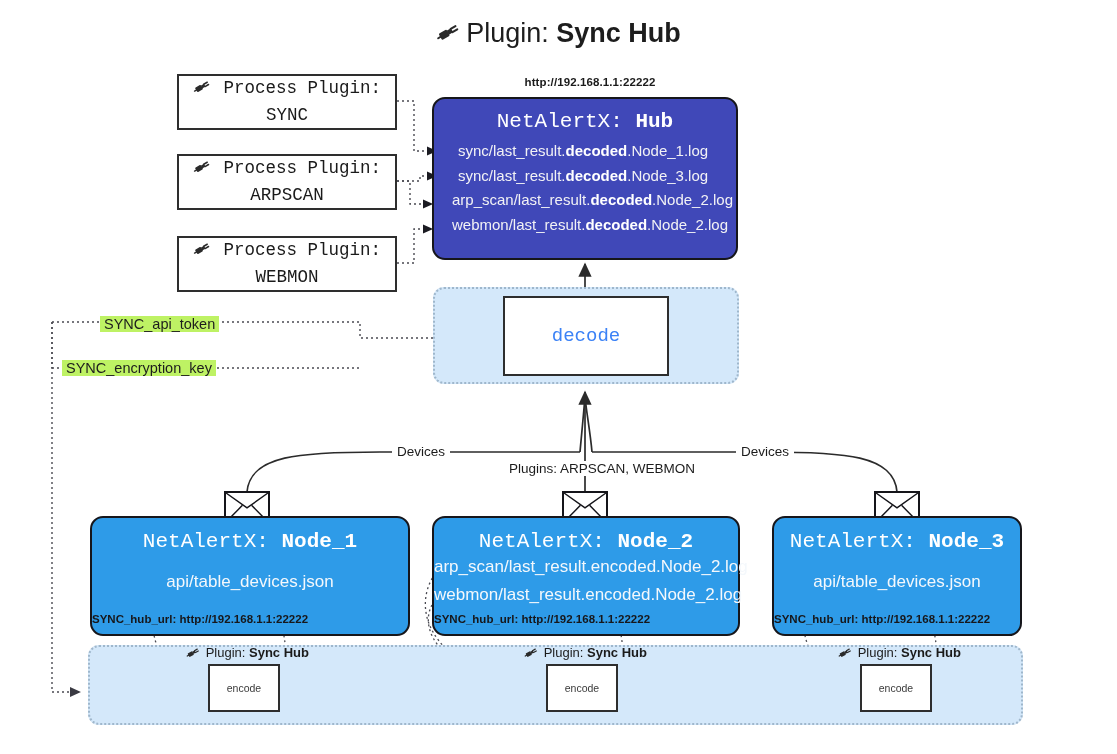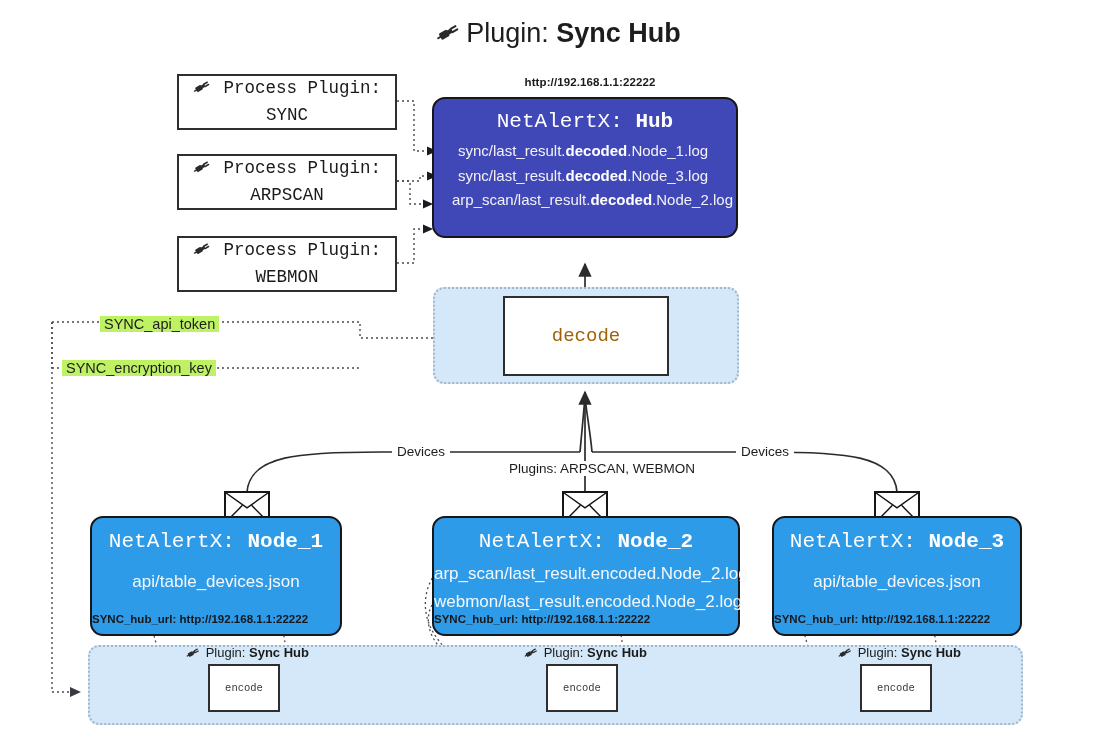--- a/index.html
+++ b/index.html
@@ -19,37 +19,37 @@
         font-family:"Liberation Mono","DejaVu Sans Mono",monospace;
         font-size:17.5px;color:#1a1a1a;text-align:center;
         display:flex;flex-direction:column;align-items:center;justify-content:center;
         line-height:1.35;box-sizing:border-box;}
   .pbox .l1{white-space:nowrap;}
   .pbox .l1 .plugicon{vertical-align:-3px;margin-right:1px;}
 
   
   .hub-url{position:absolute;left:455px;top:76px;width:270px;text-align:center;
            font-size:11.5px;color:#1b1b1b;font-weight:bold;letter-spacing:.1px;}
-  .hub{position:absolute;left:432px;top:97px;width:306px;height:141px;
+  .hub{position:absolute;left:432px;top:97px;width:306px;height:163px;
        background:#4048b8;border:2.5px solid #16161b;border-radius:13px;
        box-sizing:border-box;color:#ffffff;}
   .hub-title{text-align:center;margin-top:11px;font-size:21px;
              font-family:"Liberation Mono","DejaVu Sans Mono",monospace;}
   .hub-title b{font-weight:bold;}
   .hub-line{font-size:15px;line-height:1.64;white-space:nowrap;color:#f2f2f5;}
   .hub-line b{font-weight:bold;color:#ffffff;}
   .hub-lines{margin-top:6px;padding-left:24px;}
 
   
   .decode-wrap{position:absolute;left:433px;top:287px;width:306px;height:97px;
                background:#d4e8fa;border:2px dotted #9fb7cc;border-radius:11px;box-sizing:border-box;}
   .decode{position:absolute;left:503px;top:296px;width:166px;height:80px;
           background:#ffffff;border:2.5px solid #2e2e2e;box-sizing:border-box;
           display:flex;align-items:center;justify-content:center;
-          font-family:"Liberation Mono","DejaVu Sans Mono",monospace;font-size:19px;color:#a16207;}
+          font-family:"Liberation Mono","DejaVu Sans Mono",monospace;font-size:19px;color:#3b82f6;}
 
   
   .cfg{position:absolute;font-size:14.5px;color:#1d1d1d;background:#bef264;
        padding:0 4px;white-space:nowrap;}
 
   
   .node{position:absolute;background:#2e9be8;border:2.5px solid #16161b;border-radius:13px;
         box-sizing:border-box;color:#ffffff;}
   .node-title{text-align:center;margin-top:12px;font-size:21px;
               font-family:"Liberation Mono","DejaVu Sans Mono",monospace;white-space:nowrap;}
@@ -61,21 +61,21 @@
   
   .env{position:absolute;width:46px;height:33px;background:#ffffff;border:2px solid #15151a;
        box-sizing:border-box;}
   .env svg{display:block;width:100%;height:100%;}
 
   
   .band{position:absolute;left:88px;top:645px;width:935px;height:80px;
         background:#d4e8fa;border:2px dotted #9fb7cc;border-radius:11px;box-sizing:border-box;}
   .enc{position:absolute;width:72px;height:48px;background:#ffffff;border:2.5px solid #2e2e2e;
        box-sizing:border-box;display:flex;align-items:center;justify-content:center;
-       font-family:Liberation Mono, monospace;font-size:10.5px;color:#3a3a3a;}
+       font-family:Liberation Sans, sans-serif;font-size:10.5px;color:#3a3a3a;}
   .enc-cap{position:absolute;font-size:13px;color:#1b1b1b;white-space:nowrap;}
   .enc-cap b{font-weight:bold;}
   .enc-cap .plugicon{vertical-align:-3px;margin-right:1px;}
 
   
   .elabel{position:absolute;font-size:13.5px;color:#1c1c1c;background:#ffffff;
           padding:0 5px;white-space:nowrap;}
 </style>
 </head>
 <body>
@@ -203,20 +203,23 @@
     <div class="hub-lines">
       <div class="hub-line">
         <span>sync/last_result.</span><b>decoded</b><span>.Node_1.log</span>
       </div>
       <div class="hub-line">
         <span>sync/last_result.</span><b>decoded</b><span>.Node_3.log</span>
       </div>
       <div class="hub-line" style="margin-left:-6px;">
         <span>arp_scan/last_result.</span><b>decoded</b><span>.Node_2.log</span>
       </div>
+      <div class="hub-line" style="margin-left:-6px;">
+        <span>webmon/last_result.</span><b>decoded</b><span>.Node_2.log</span>
+      </div>
     </div>
   </div>
 
   <div class="decode-wrap"></div>
   <div class="decode">decode</div>
 
   <div class="cfg" style="left:100px;top:316px;">SYNC_api_token</div>
   <div class="cfg" style="left:62px;top:360px;">SYNC_encryption_key</div>
 
   <div class="elabel" style="left:392px;top:444px;">Devices</div>
@@ -235,38 +238,38 @@
       <path d="M0,33 L18,14 M46,33 L28,14" stroke="#15151a" stroke-width="1.6" fill="none"></path>
     </svg>
   </div>
   <div class="env" style="left:874px;top:491px;">
     <svg viewBox="0 0 46 33" preserveAspectRatio="none">
       <path d="M0,0 L23,17 L46,0" stroke="#15151a" stroke-width="1.6" fill="none"></path>
       <path d="M0,33 L18,14 M46,33 L28,14" stroke="#15151a" stroke-width="1.6" fill="none"></path>
     </svg>
   </div>
 
-  <div class="node" style="left:90px;top:516px;width:252px;height:120px;">
+  <div class="node" style="left:90px;top:516px;width:320px;height:120px;">
     <div class="node-title">
       <span>NetAlertX:</span>
       <b>Node_1</b>
     </div>
     <div class="node-line" style="margin-top:15px;">api/table_devices.json</div>
     <div class="node-url">
       <span>SYNC_hub_url:</span>
       <span>http://192.168.1.1:22222</span>
     </div>
   </div>
 
   <div class="node" style="left:432px;top:516px;width:308px;height:120px;">
     <div class="node-title">
       <span>NetAlertX:</span>
       <b>Node_2</b>
     </div>
-    <div class="node-line" style="margin-top:7px;">arp_scan/last_result.encoded.Node_2.log</div>
+    <div class="node-line" style="">arp_scan/last_result.encoded.Node_2.log</div>
     <div class="node-line">webmon/last_result.encoded.Node_2.log</div>
     <div class="node-url">
       <span>SYNC_hub_url:</span>
       <span>http://192.168.1.1:22222</span>
     </div>
   </div>
 
   <div class="node" style="left:772px;top:516px;width:250px;height:120px;">
     <div class="node-title">
       <span>NetAlertX:</span>

